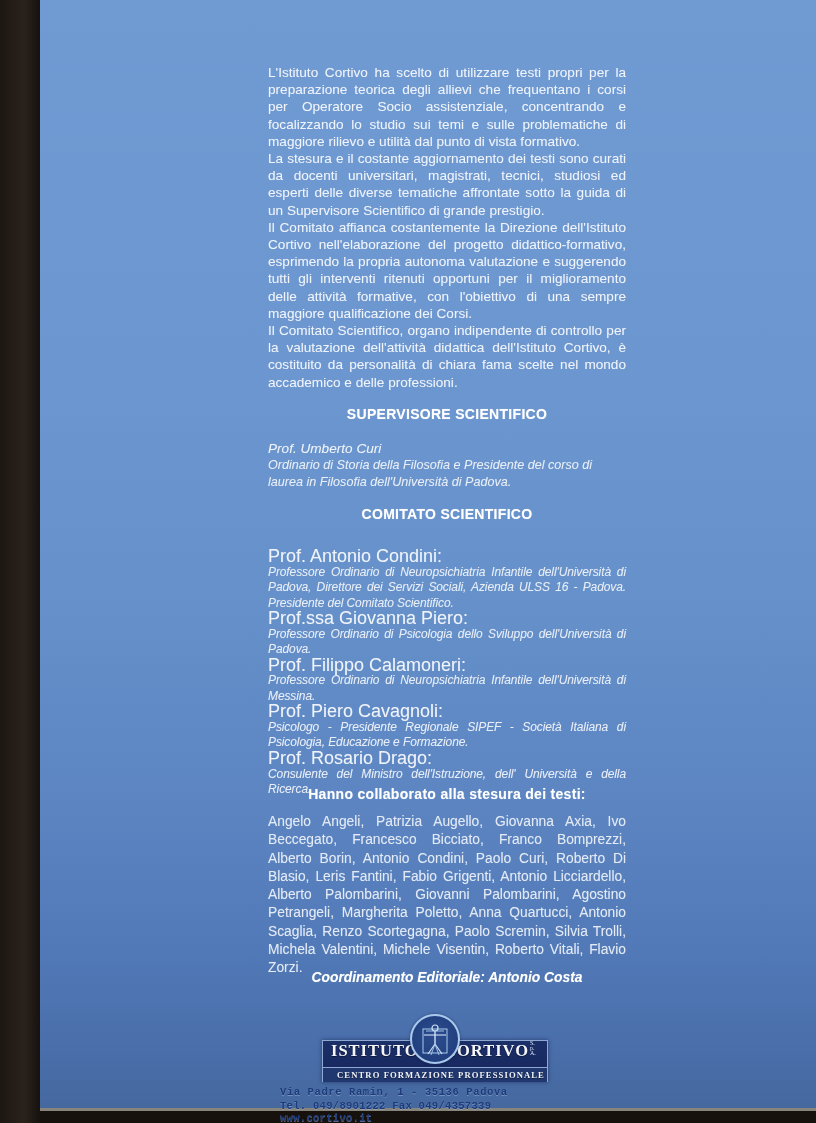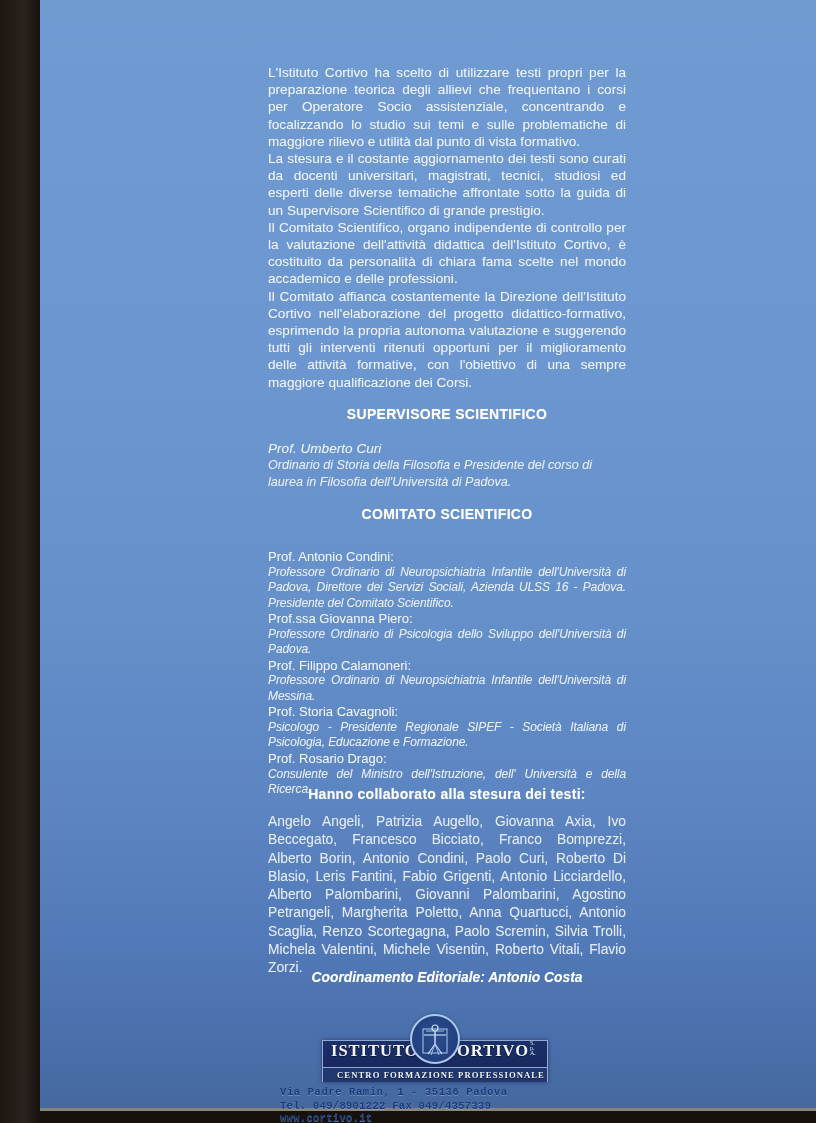--- a/index.html
+++ b/index.html
@@ -44,21 +44,21 @@
   .person-name{
     font-size:13.6px; line-height:17px; color:#f0f4fa;
     text-shadow:0 0 1px rgba(215,228,245,.3);
     font-style:italic;
   }
   .person-role{
     font-style:italic; font-size:12.6px; line-height:17px;
     color:#e8eef7; text-shadow:0 0 1px rgba(215,228,245,.3);
   }
   .member-name{
-    font-size:13px; line-height:15.8px; color:#f0f4fa;
+    font-size:18px; line-height:15.8px; color:#f0f4fa;
     text-shadow:0 0 1px rgba(215,228,245,.3);
   }
   .member-role{
     font-style:italic; font-size:12px; line-height:15.4px;
     letter-spacing:-.1px;
     text-align:justify;
     color:#e8eef7; text-shadow:0 0 1px rgba(215,228,245,.3);
   }
   .collab-names{
     text-align:justify; text-align-last:justify;
@@ -124,41 +124,41 @@
 
 <div class="scan-strip-left"></div>
 <div class="scan-strip-bottom"></div>
 
 <div class="cover">
   <div class="column">
 
     <div class="abs" style="top:64px;">
         <div class="body-para">L'Istituto Cortivo ha scelto di utilizzare testi propri per la preparazione teorica degli allievi che frequentano i corsi per Operatore Socio assistenziale, concentrando e focalizzando lo studio sui temi e sulle problematiche di maggiore rilievo e utilità dal punto di vista formativo.</div>
         <div class="body-para">La stesura e il costante aggiornamento dei testi sono curati da docenti universitari, magistrati, tecnici, studiosi ed esperti delle diverse tematiche affrontate sotto la guida di un Supervisore Scientifico di grande prestigio.</div>
+        <div class="body-para">Il Comitato affianca costantemente la Direzione dell'Istituto Cortivo nell'elaborazione del progetto didattico-formativo, esprimendo la propria autonoma valutazione e suggerendo tutti gli interventi ritenuti opportuni per il miglioramento delle attività formative, con l'obiettivo di una sempre maggiore qualificazione dei Corsi.</div>
         <div class="body-para">Il Comitato Scientifico, organo indipendente di controllo per la valutazione dell'attività didattica dell'Istituto Cortivo, è costituito da personalità di chiara fama scelte nel mondo accademico e delle professioni.</div>
-        <div class="body-para">Il Comitato affianca costantemente la Direzione dell'Istituto Cortivo nell'elaborazione del progetto didattico-formativo, esprimendo la propria autonoma valutazione e suggerendo tutti gli interventi ritenuti opportuni per il miglioramento delle attività formative, con l'obiettivo di una sempre maggiore qualificazione dei Corsi.</div>
       </div>
 
     <div class="abs sec-title" style="top:406px;">SUPERVISORE SCIENTIFICO</div>
 
     <div class="abs" style="top:440px;">
       <div class="person-name">Prof. Umberto Curi</div>
       <div class="person-role">Ordinario di Storia della Filosofia e Presidente del corso di laurea in Filosofia dell'Università di Padova.</div>
     </div>
 
     <div class="abs sec-title" style="top:506px;">COMITATO SCIENTIFICO</div>
 
     <div class="abs" style="top:549px;">
         <div class="member-name">Prof. Antonio Condini:</div>
         <div class="member-role">Professore Ordinario di Neuropsichiatria Infantile dell'Università di Padova, Direttore dei Servizi Sociali, Azienda ULSS 16 - Padova. Presidente del Comitato Scientifico.</div>
         <div class="member-name">Prof.ssa Giovanna Piero:</div>
         <div class="member-role">Professore Ordinario di Psicologia dello Sviluppo dell'Università di Padova.</div>
         <div class="member-name">Prof. Filippo Calamoneri:</div>
         <div class="member-role">Professore Ordinario di Neuropsichiatria Infantile dell'Università di Messina.</div>
-        <div class="member-name">Prof. Storia Cavagnoli:</div>
+        <div class="member-name">Prof. Piero Cavagnoli:</div>
         <div class="member-role">Psicologo - Presidente Regionale SIPEF - Società Italiana di Psicologia, Educazione e Formazione.</div>
         <div class="member-name">Prof. Rosario Drago:</div>
         <div class="member-role">Consulente del Ministro dell'Istruzione, dell' Università e della Ricerca.</div>
       </div>
 
     <div class="abs sec-title" style="top:786px;">Hanno collaborato alla stesura dei testi:</div>
 
     <div class="abs collab-names" style="top:813px;">Angelo Angeli, Patrizia Augello, Giovanna Axia, Ivo Beccegato, Francesco Bicciato, Franco Bomprezzi, Alberto Borin, Antonio Condini, Paolo Curi, Roberto Di Blasio, Leris Fantini, Fabio Grigenti, Antonio Licciardello, Alberto Palombarini, Giovanni Palombarini, Agostino Petrangeli, Margherita Poletto, Anna Quartucci, Antonio Scaglia, Renzo Scortegagna, Paolo Scremin, Silvia Trolli, Michela Valentini, Michele Visentin, Roberto Vitali, Flavio Zorzi.</div>
 
     <div class="abs bold-center" style="top:970px;font-style:italic;">Coordinamento Editoriale: Antonio Costa</div>

